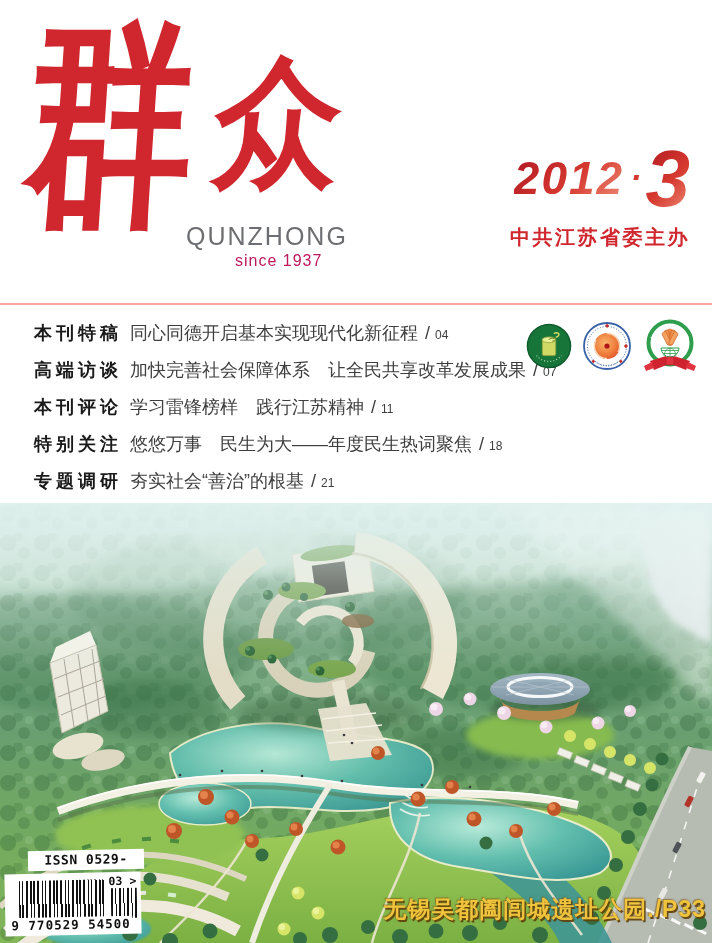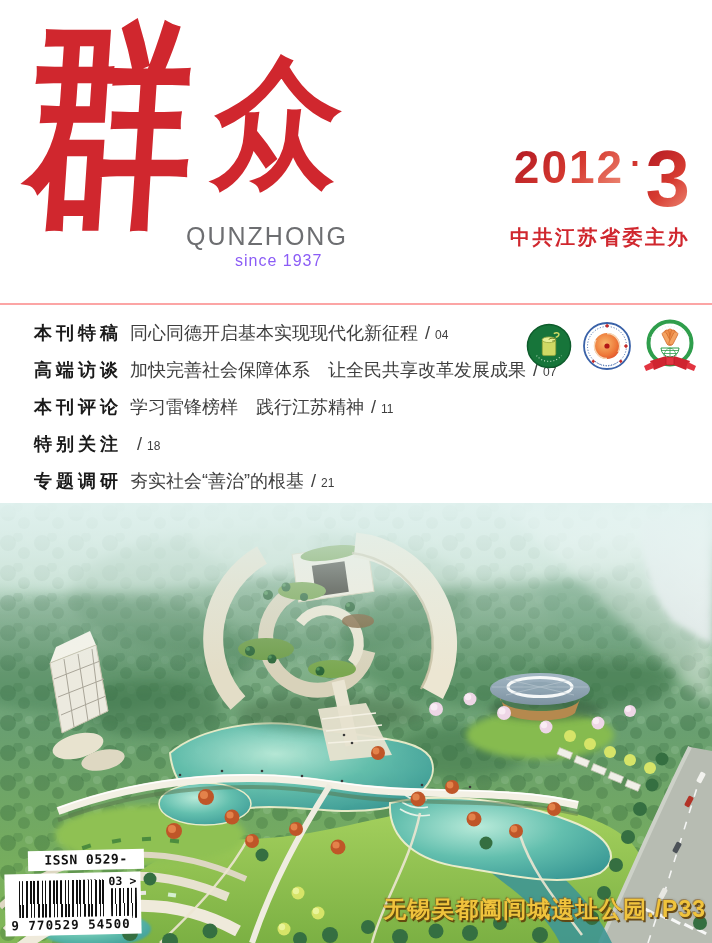--- a/index.html
+++ b/index.html
@@ -11,24 +11,24 @@
   }
 
   
   .cal { position:absolute; color:#d0272e; font-weight:bold; line-height:1; }
   .cal1 { left:34px; top:14px; font-size:168px; transform:scaleY(1.32) skewX(-5deg); transform-origin:top left; }
   .cal2 { left:222px; top:52px; font-size:126px; transform:scaleY(1.12) skewX(-6deg); transform-origin:top left; }
   .title-en {
     position:absolute; left:186px; top:222px; font-family:Liberation Sans, sans-serif;
     font-size:25px; color:#6d6e71; letter-spacing:2px;
   }
-  .since { position:absolute; left:235px; top:252px; font-size:16px; color:#8b5cf6; letter-spacing:1px; }
-
-  
-  .issue { position:absolute; right:22px; top:146px; display:flex; align-items:flex-start; font-weight:bold; color:#c8262c; }
+  .since { position:absolute; left:235px; top:252px; font-size:16px; color:#be185d; letter-spacing:1px; }
+
+  
+  .issue { position:absolute; right:22px; top:146px; display:flex; align-items:center; font-style:italic; font-weight:bold; color:#c8262c; }
   .issue .y { font-size:46px; line-height:0.95; letter-spacing:2px; }
   .issue .dot { font-size:34px; line-height:1.0; margin:0 4px 4px 6px; }
   .issue .n { font-size:80px; line-height:0.82; }
   @supports (-webkit-background-clip:text) {
     .issue .y,.issue .dot,.issue .n {
       background:linear-gradient(135deg,#b81e25 10%,#d63a30 55%,#ee8d78 100%);
       -webkit-background-clip:text; -webkit-text-fill-color:transparent;
     }
   }
   .publisher { position:absolute; right:22px; top:224px; font-size:20px; font-weight:bold; color:#d0272e; letter-spacing:2.5px; }
@@ -109,20 +109,21 @@
       <span class="toc-page">07</span>
     </div>
     <div class="toc-row">
       <span class="toc-label">本刊评论</span>
       <span class="toc-title">学习雷锋榜样　践行江苏精神</span>
       <span class="toc-sep">/</span>
       <span class="toc-page">11</span>
     </div>
     <div class="toc-row">
       <span class="toc-label">特别关注</span>
+      <span class="toc-title">悠悠万事　民生为大——年度民生热词聚焦</span>
       <span class="toc-sep">/</span>
       <span class="toc-page">18</span>
     </div>
     <div class="toc-row">
       <span class="toc-label">专题调研</span>
       <span class="toc-title">夯实社会“善治”的根基</span>
       <span class="toc-sep">/</span>
       <span class="toc-page">21</span>
     </div>
     <div class="toc-row">

